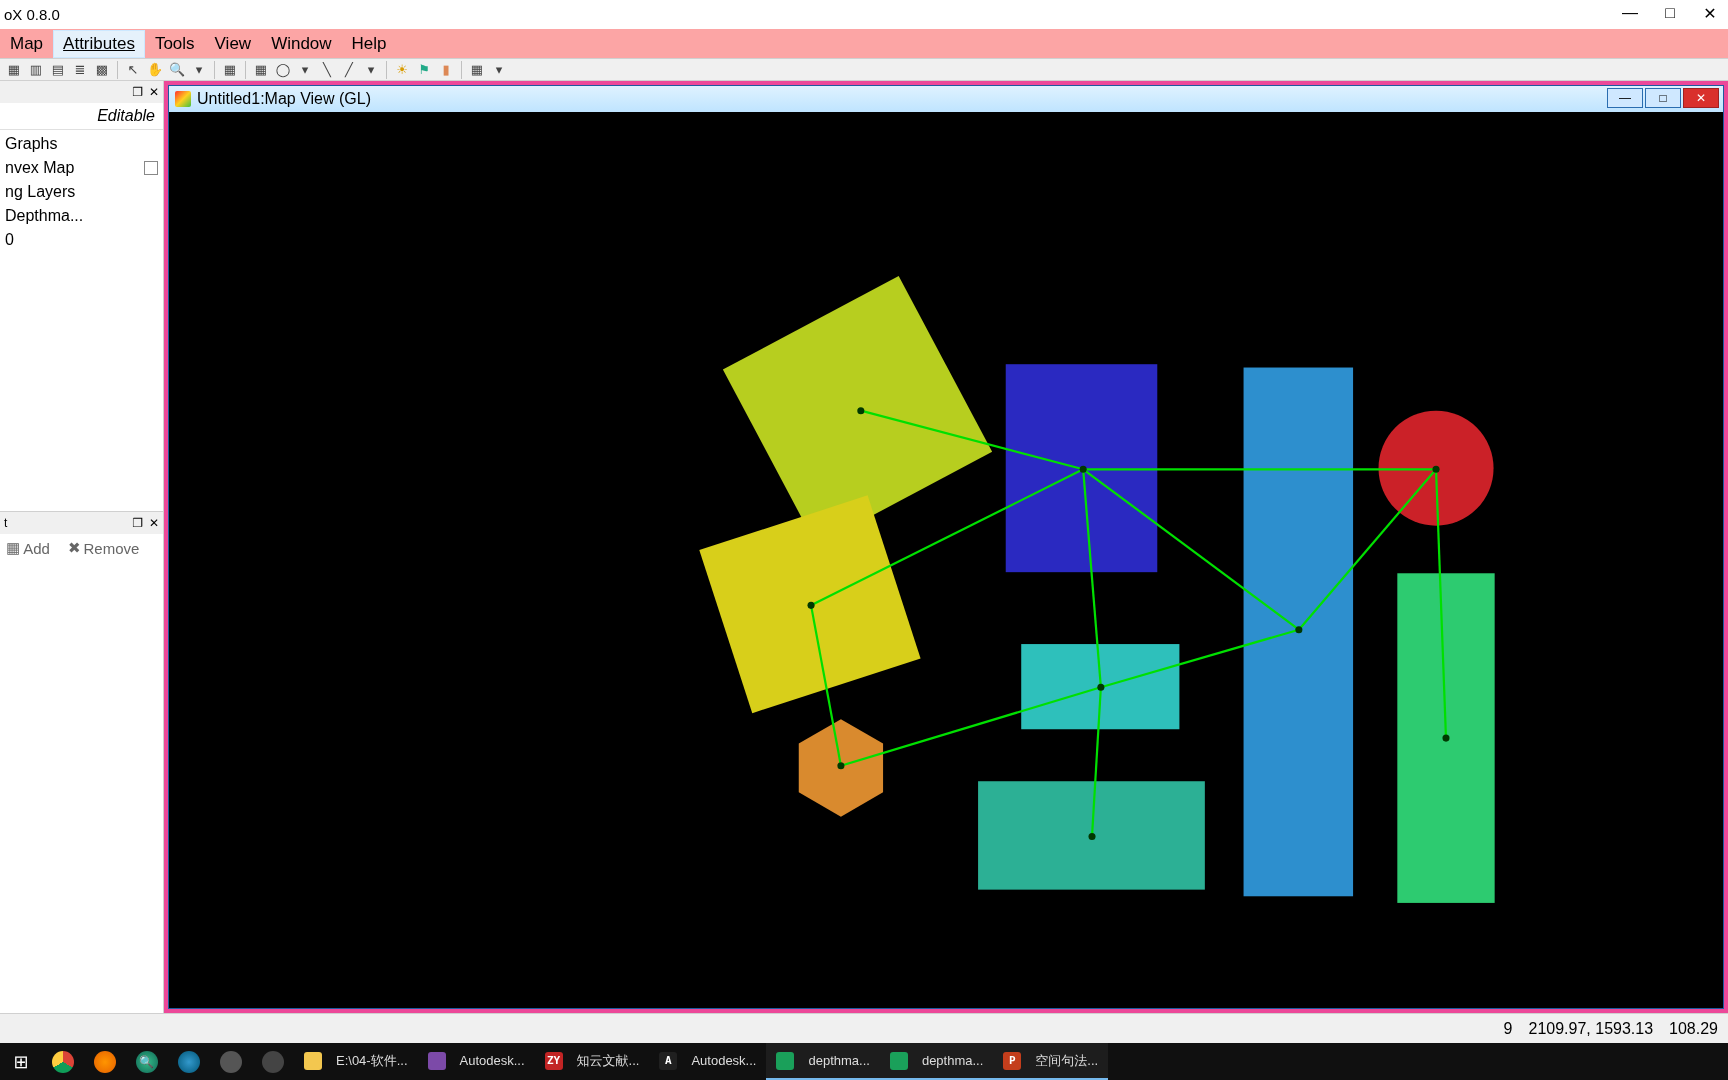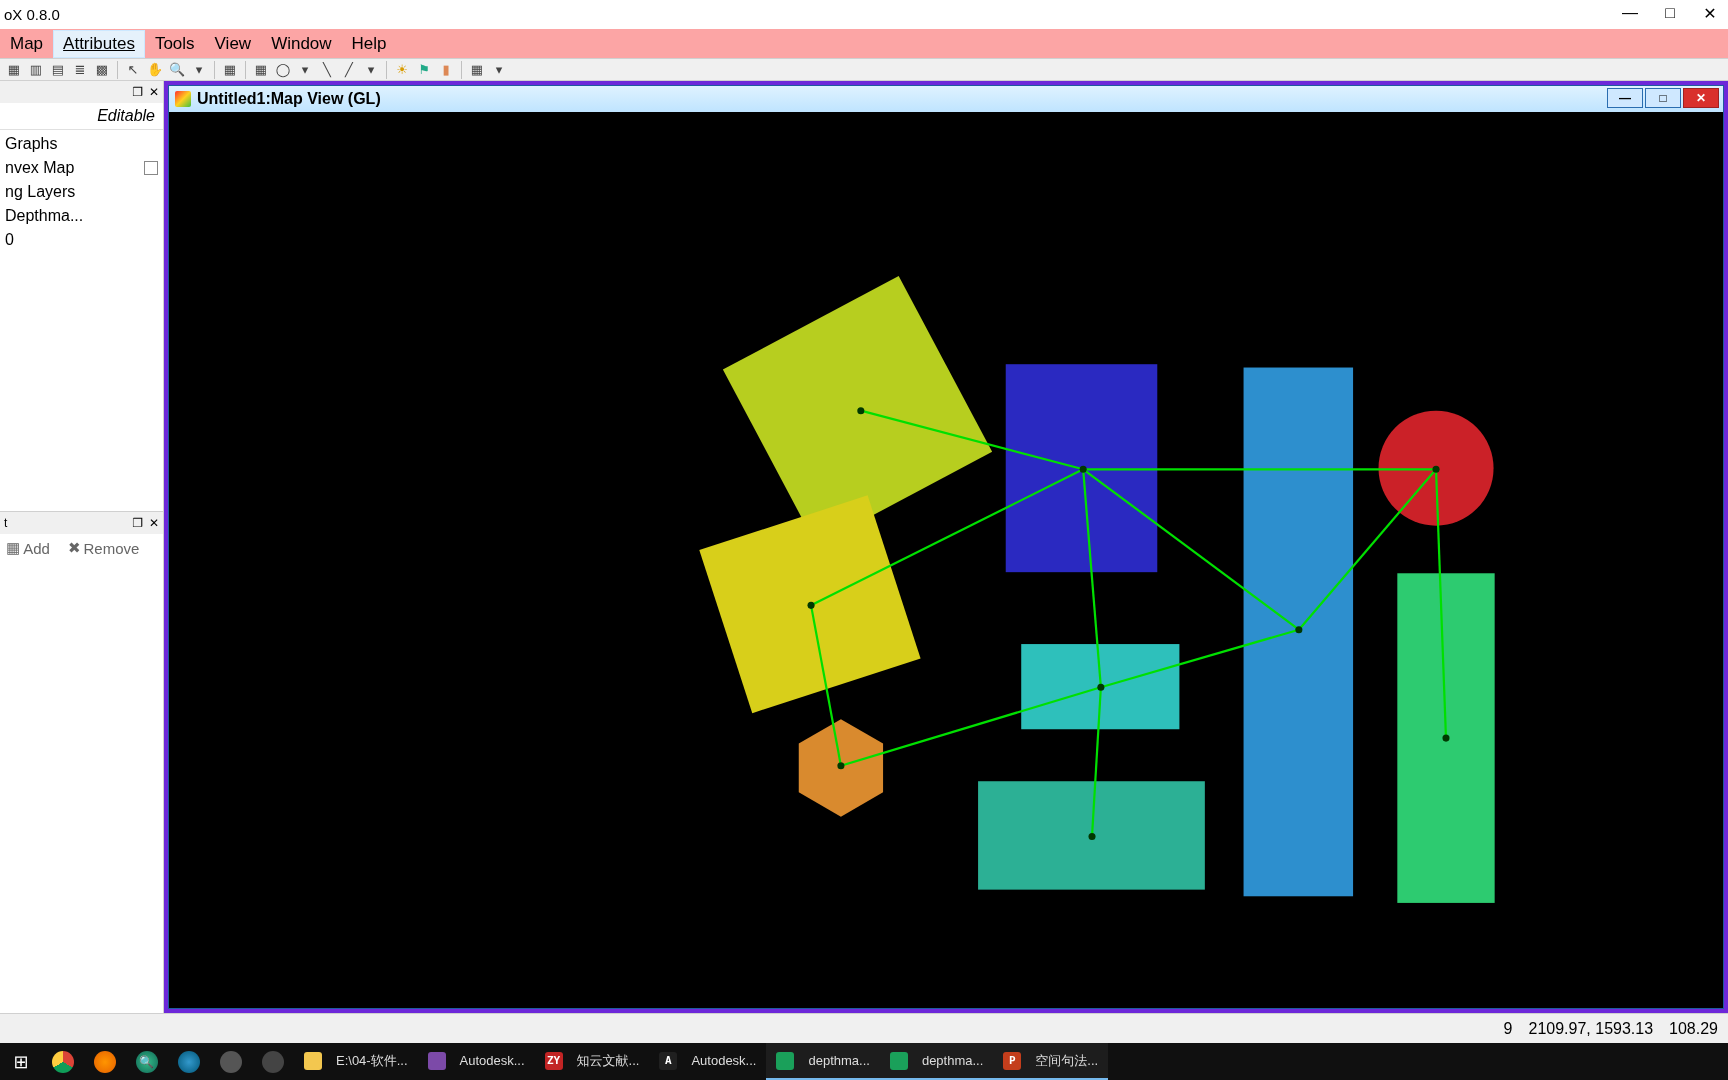--- a/index.html
+++ b/index.html
@@ -52,21 +52,21 @@
 #panel-top-body .tree .row .cb { width:14px; height:14px; border:1px solid #888; }
 
 #panel-bot { flex:1; display:flex; flex-direction:column; border-top:1px solid #d0d0d0; }
 #panel-bot-body { flex:1; padding: 2px 4px; }
 #panel-bot-body .row { height:24px; display:flex; align-items:center; }
 #panel-bot-foot { height:28px; display:flex; align-items:center; gap:18px; padding-left:6px; color:#666; font-size:15px; }
 #panel-bot-foot .act { cursor:pointer; display:flex; align-items:center; gap:3px; }
 
 
 #mdi {
-  flex:1; background:#6d28d9; position:relative; padding:4px;font-weight:bold;
+  flex:1; background:#ec4899; position:relative; padding:4px;
 }
 #mdi-win {
   position:absolute; left:4px; top:4px; right:4px; bottom:4px;
   border:1px solid #1e5aa0; background:#000;
 }
 #mdi-win-title {
   height:26px; background: linear-gradient(#dff2ff,#bfe4ff);
   display:flex; align-items:center; padding-left:6px; gap:6px; font-size:16px;
   position:relative;
 }

